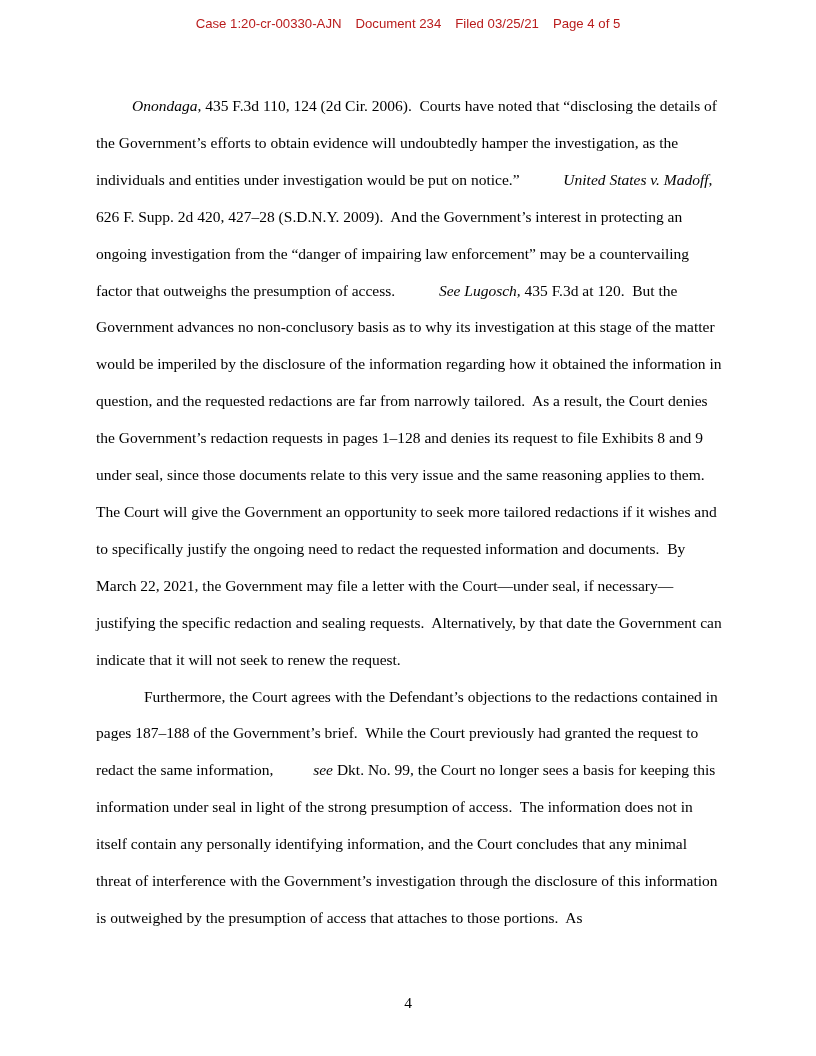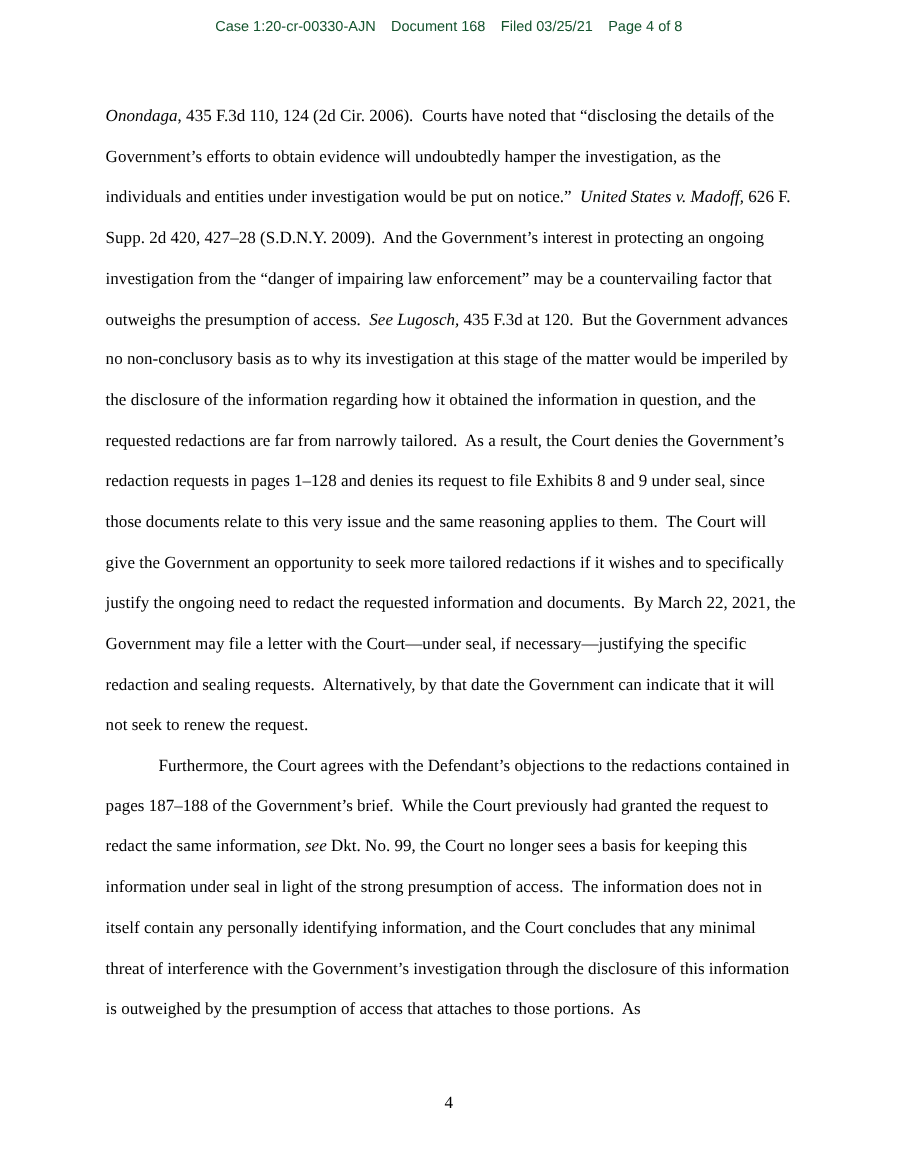--- a/index.html
+++ b/index.html
@@ -19,21 +19,21 @@
   .case-header {
     position: absolute;
     top: 16px;
     left: 0;
     width: 100%;
     display: flex;
     justify-content: center;
     gap: 14px;
     font-family: "Liberation Sans", sans-serif;
     font-size: 13.2px;
-    color: #14532d;
+    color: #b91c1c;
     white-space: pre;
   }
   .doc-body {
     position: absolute;
     top: 88px;
     left: 96px;
     width: 628px;
     font-size: 15.5px;
     line-height: 36.9px;
     text-align: left;
@@ -41,36 +41,37 @@
   .para {
     margin: 0;
     white-space: pre-wrap;
   }
   .para.indented {
     text-indent: 48px;
     font-family: Liberation Serif, serif;
   }
   .it {
     font-style: italic;
+    margin-left: 36px;
   }
   .page-footer {
     position: absolute;
     bottom: 44px;
     left: 0;
     width: 100%;
     text-align: center;
     font-size: 15.5px;
   }
 </style>
 </head>
 <body>
 
 <div class="page">
 
-  <div class="case-header"><span>Case 1:20-cr-00330-AJN</span><span>Document 168</span><span>Filed 03/25/21</span><span>Page 4 of 8</span></div>
+  <div class="case-header"><span>Case 1:20-cr-00330-AJN</span><span>Document 234</span><span>Filed 03/25/21</span><span>Page 4 of 5</span></div>
 
   <div class="doc-body">
     <p class="para"><span class="it">Onondaga</span><span>, 435 F.3d 110, 124 (2d Cir. 2006).  Courts have noted that “disclosing the details of the Government’s efforts to obtain evidence will undoubtedly hamper the investigation, as the individuals and entities under investigation would be put on notice.”  </span><span class="it">United States v. Madoff</span><span>, 626 F. Supp. 2d 420, 427–28 (S.D.N.Y. 2009).  And the Government’s interest in protecting an ongoing investigation from the “danger of impairing law enforcement” may be a countervailing factor that outweighs the presumption of access.  </span><span class="it">See Lugosch,</span><span> 435 F.3d at 120.  But the Government advances no non-conclusory basis as to why its investigation at this stage of the matter would be imperiled by the disclosure of the information regarding how it obtained the information in question, and the requested redactions are far from narrowly tailored.  As a result, the Court denies the Government’s redaction requests in pages 1–128 and denies its request to file Exhibits 8 and 9 under seal, since those documents relate to this very issue and the same reasoning applies to them.  The Court will give the Government an opportunity to seek more tailored redactions if it wishes and to specifically justify the ongoing need to redact the requested information and documents.  By March 22, 2021, the Government may file a letter with the Court—under seal, if necessary—justifying the specific redaction and sealing requests.  Alternatively, by that date the Government can indicate that it will not seek to renew the request.</span></p>
     <p class="para indented"><span>Furthermore, the Court agrees with the Defendant’s objections to the redactions contained in pages 187–188 of the Government’s brief.  While the Court previously had granted the request to redact the same information, </span><span class="it">see</span><span> Dkt. No. 99, the Court no longer sees a basis for keeping this information under seal in light of the strong presumption of access.  The information does not in itself contain any personally identifying information, and the Court concludes that any minimal threat of interference with the Government’s investigation through the disclosure of this information is outweighed by the presumption of access that attaches to those portions.  As</span></p>
   </div>
 
   <div class="page-footer"><span>4</span></div>
 
 </div>
 

